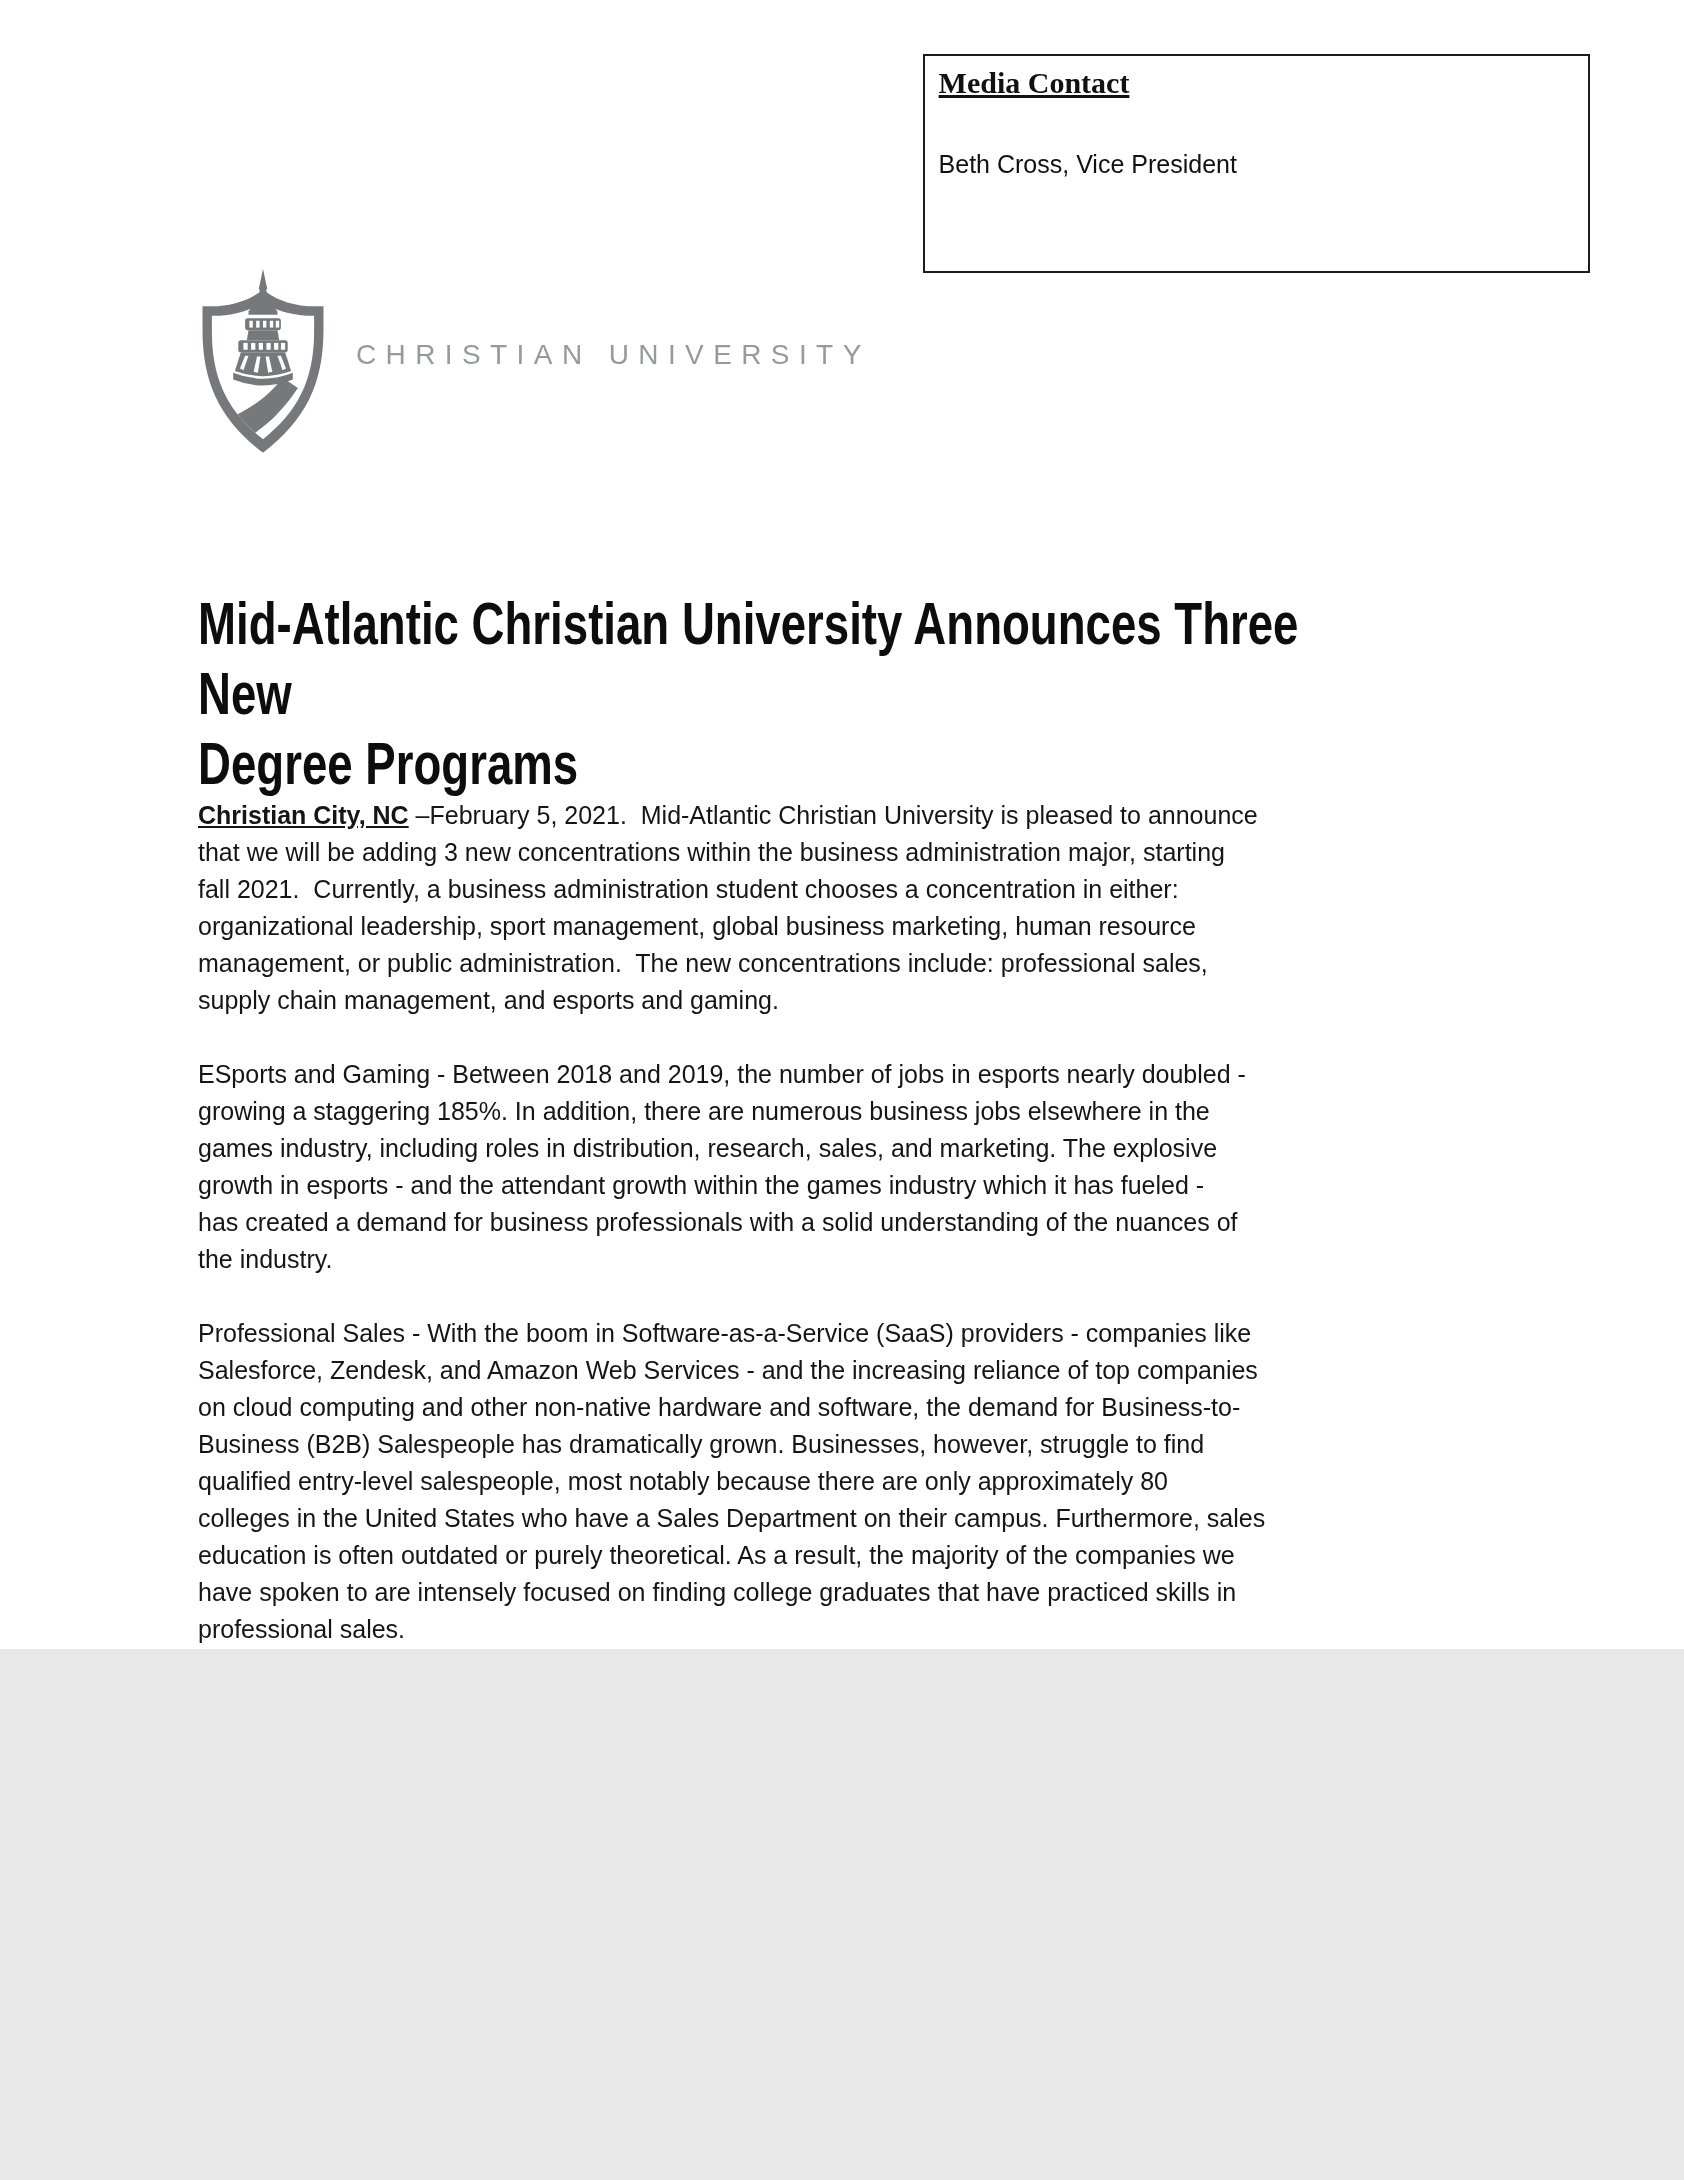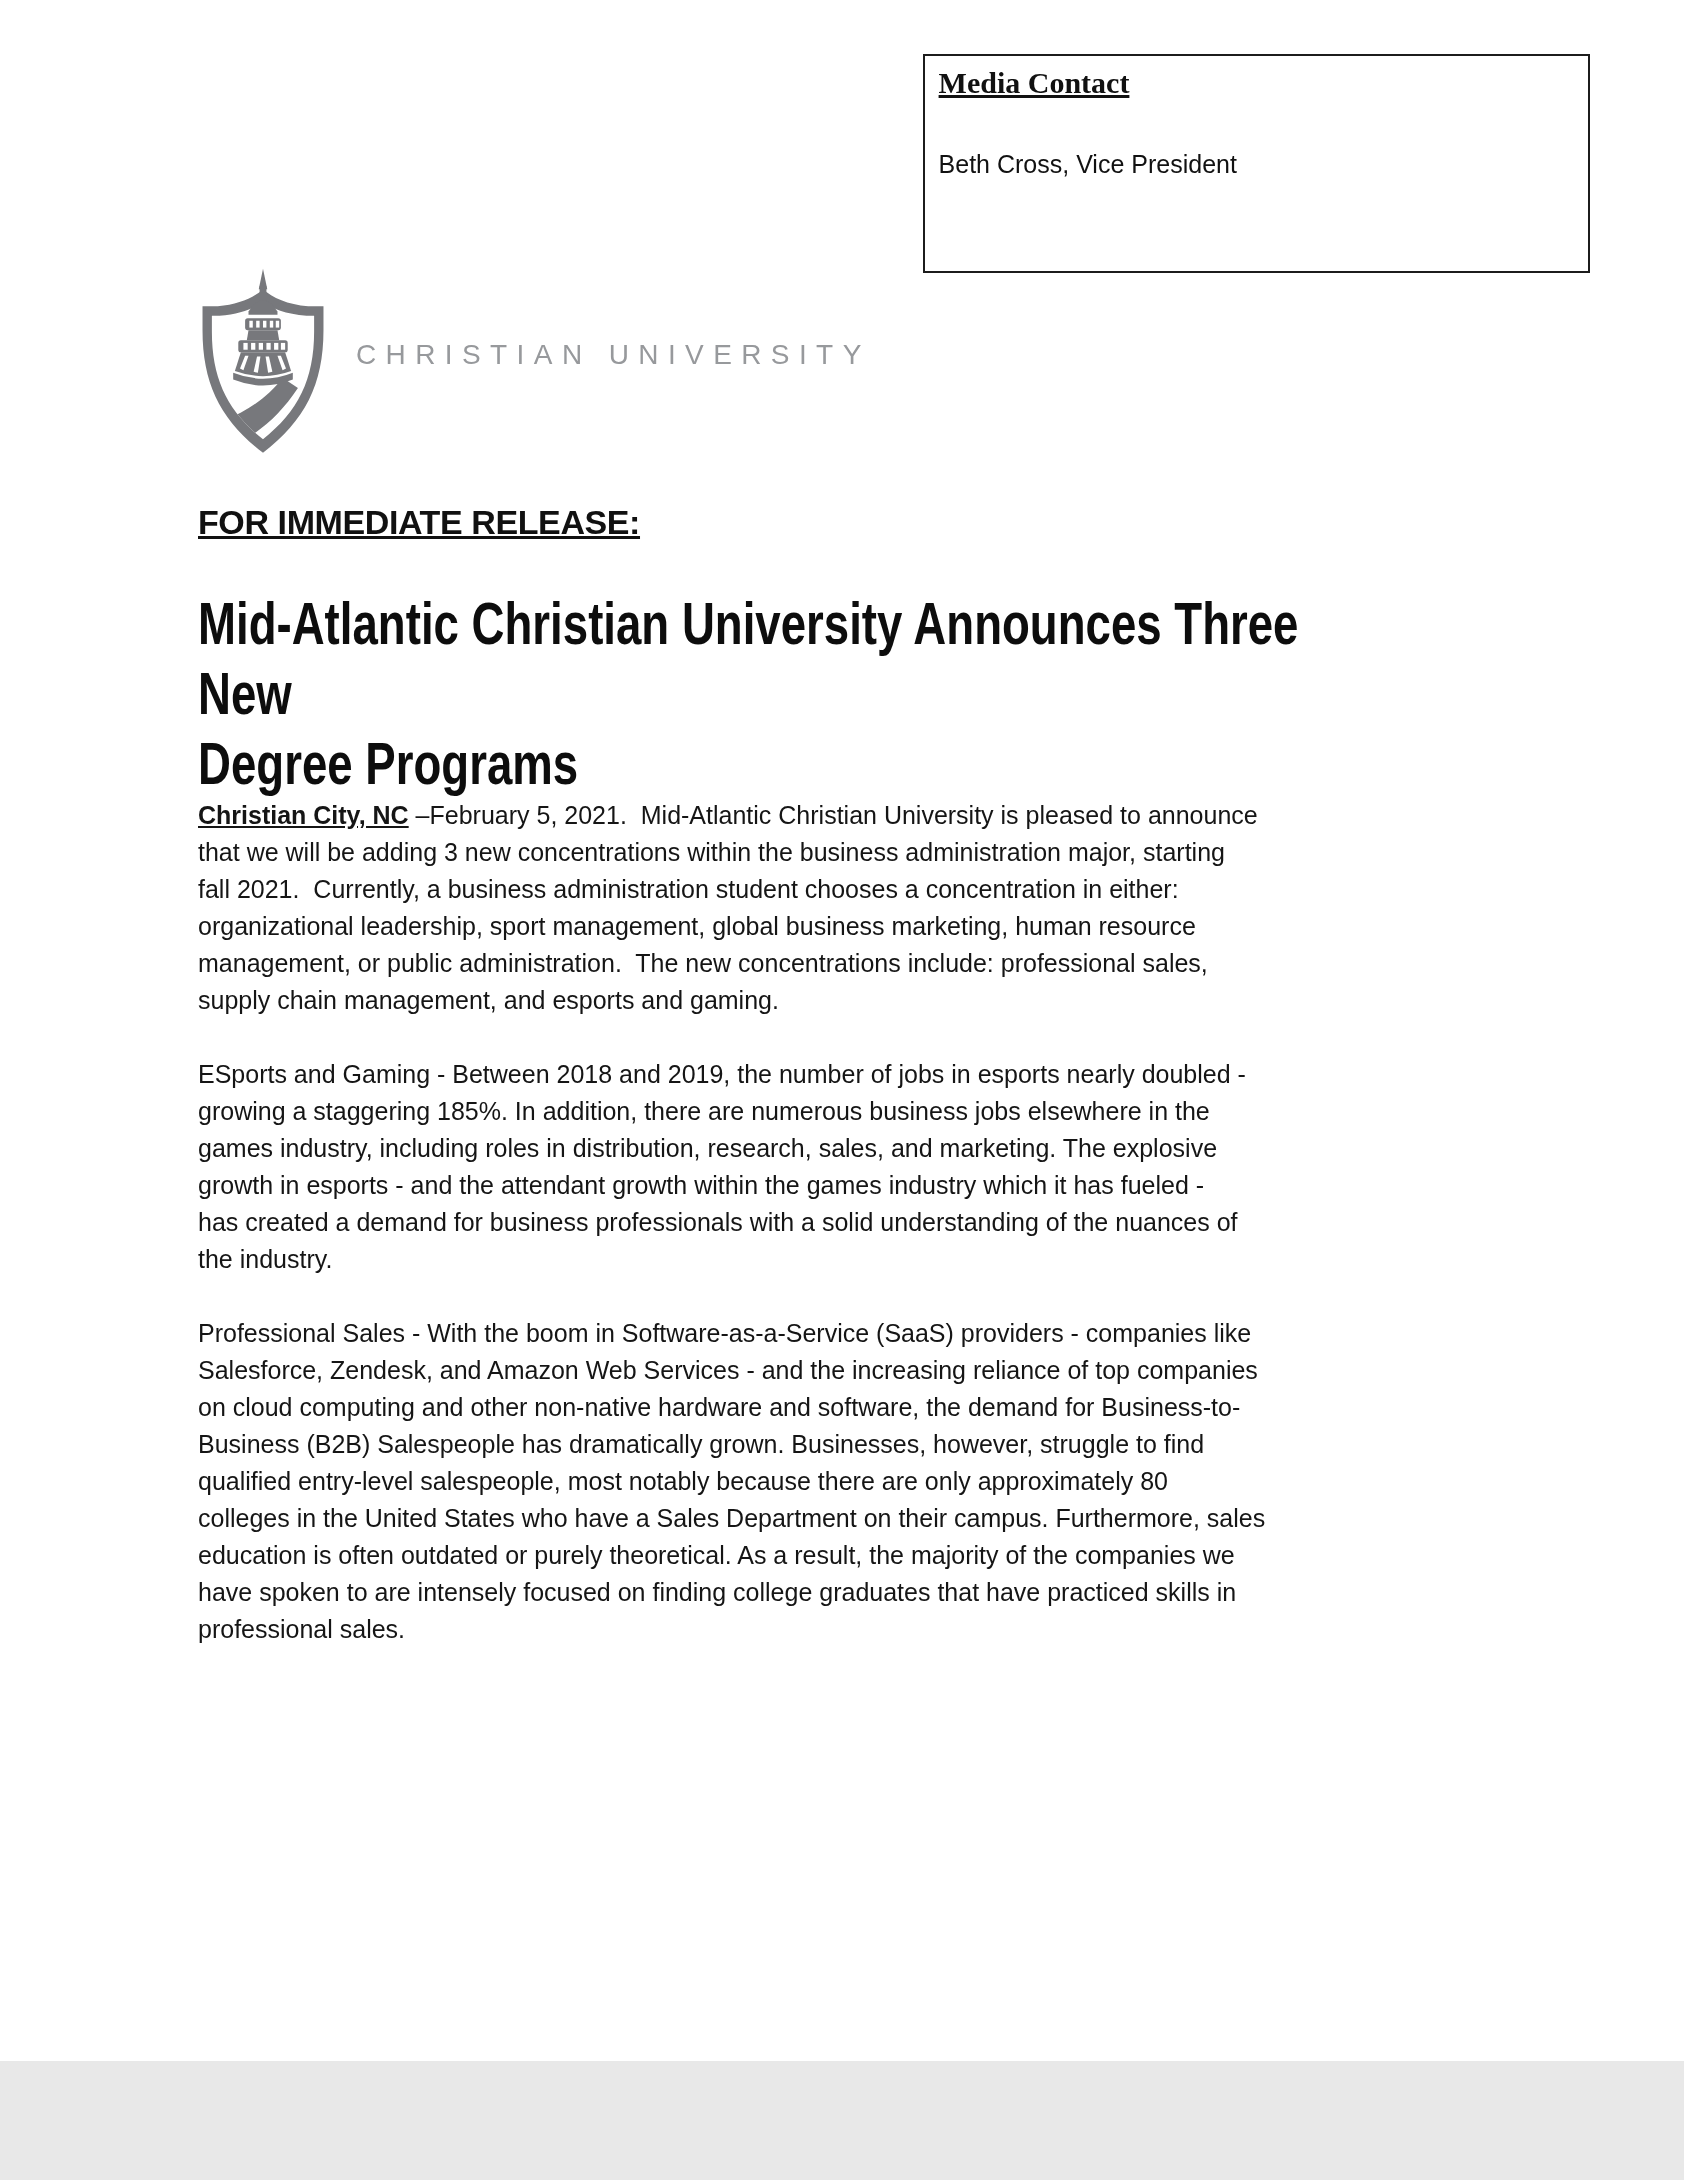--- a/index.html
+++ b/index.html
@@ -1,17 +1,17 @@
 <!DOCTYPE html>
 <html style="font-size:13.6px"><head>
 <meta charset="utf-8">
 <style>
   html,body { margin:0; padding:0; background:#e8e8e8; }
   .page {
-    position:relative; width:1685px; height:2061px; background:#ffffff;
+    position:relative; width:1685px; height:1649px; background:#ffffff;
     font-family:"Liberation Sans", sans-serif; color:#111111;
     margin:0 auto; overflow:hidden;
   }
   
   .media-box {
     position:absolute; left:923px; top:54px; width:667px; height:219px;
     border:2.6px solid #1c1c1c; box-sizing:border-box; padding:6.8px 13.6px 0 13.6px;
   }
   .media-heading {
     font-family:"Liberation Serif", serif; font-weight:bold; font-size:30px;
@@ -108,21 +108,20 @@
         <g clip-path="url(#innerShieldClip)">
           <path d="M104,130 L122,142 C102,172 80,192 50,208 L36,180 C64,168 88,152 104,130 Z"></path>
         </g>
       </g>
     </svg>
     <div class="logo-text">
       <div class="logo-subtitle">CHRISTIAN UNIVERSITY</div>
     </div>
   </div>
 
-  <div class="release">FOR IMMEDIATE RELEASE:</div>
 
   <h1 class="title">Mid-Atlantic Christian University Announces Three New
 Degree Programs</h1>
 
   <div class="body">
     <p><strong class="dateline">Christian City, NC</strong><span> –February 5, 2021.  Mid-Atlantic Christian University is pleased to announce
 that we will be adding 3 new concentrations within the business administration major, starting
 fall 2021.  Currently, a business administration student chooses a concentration in either:
 organizational leadership, sport management, global business marketing, human resource
 management, or public administration.  The new concentrations include: professional sales,

